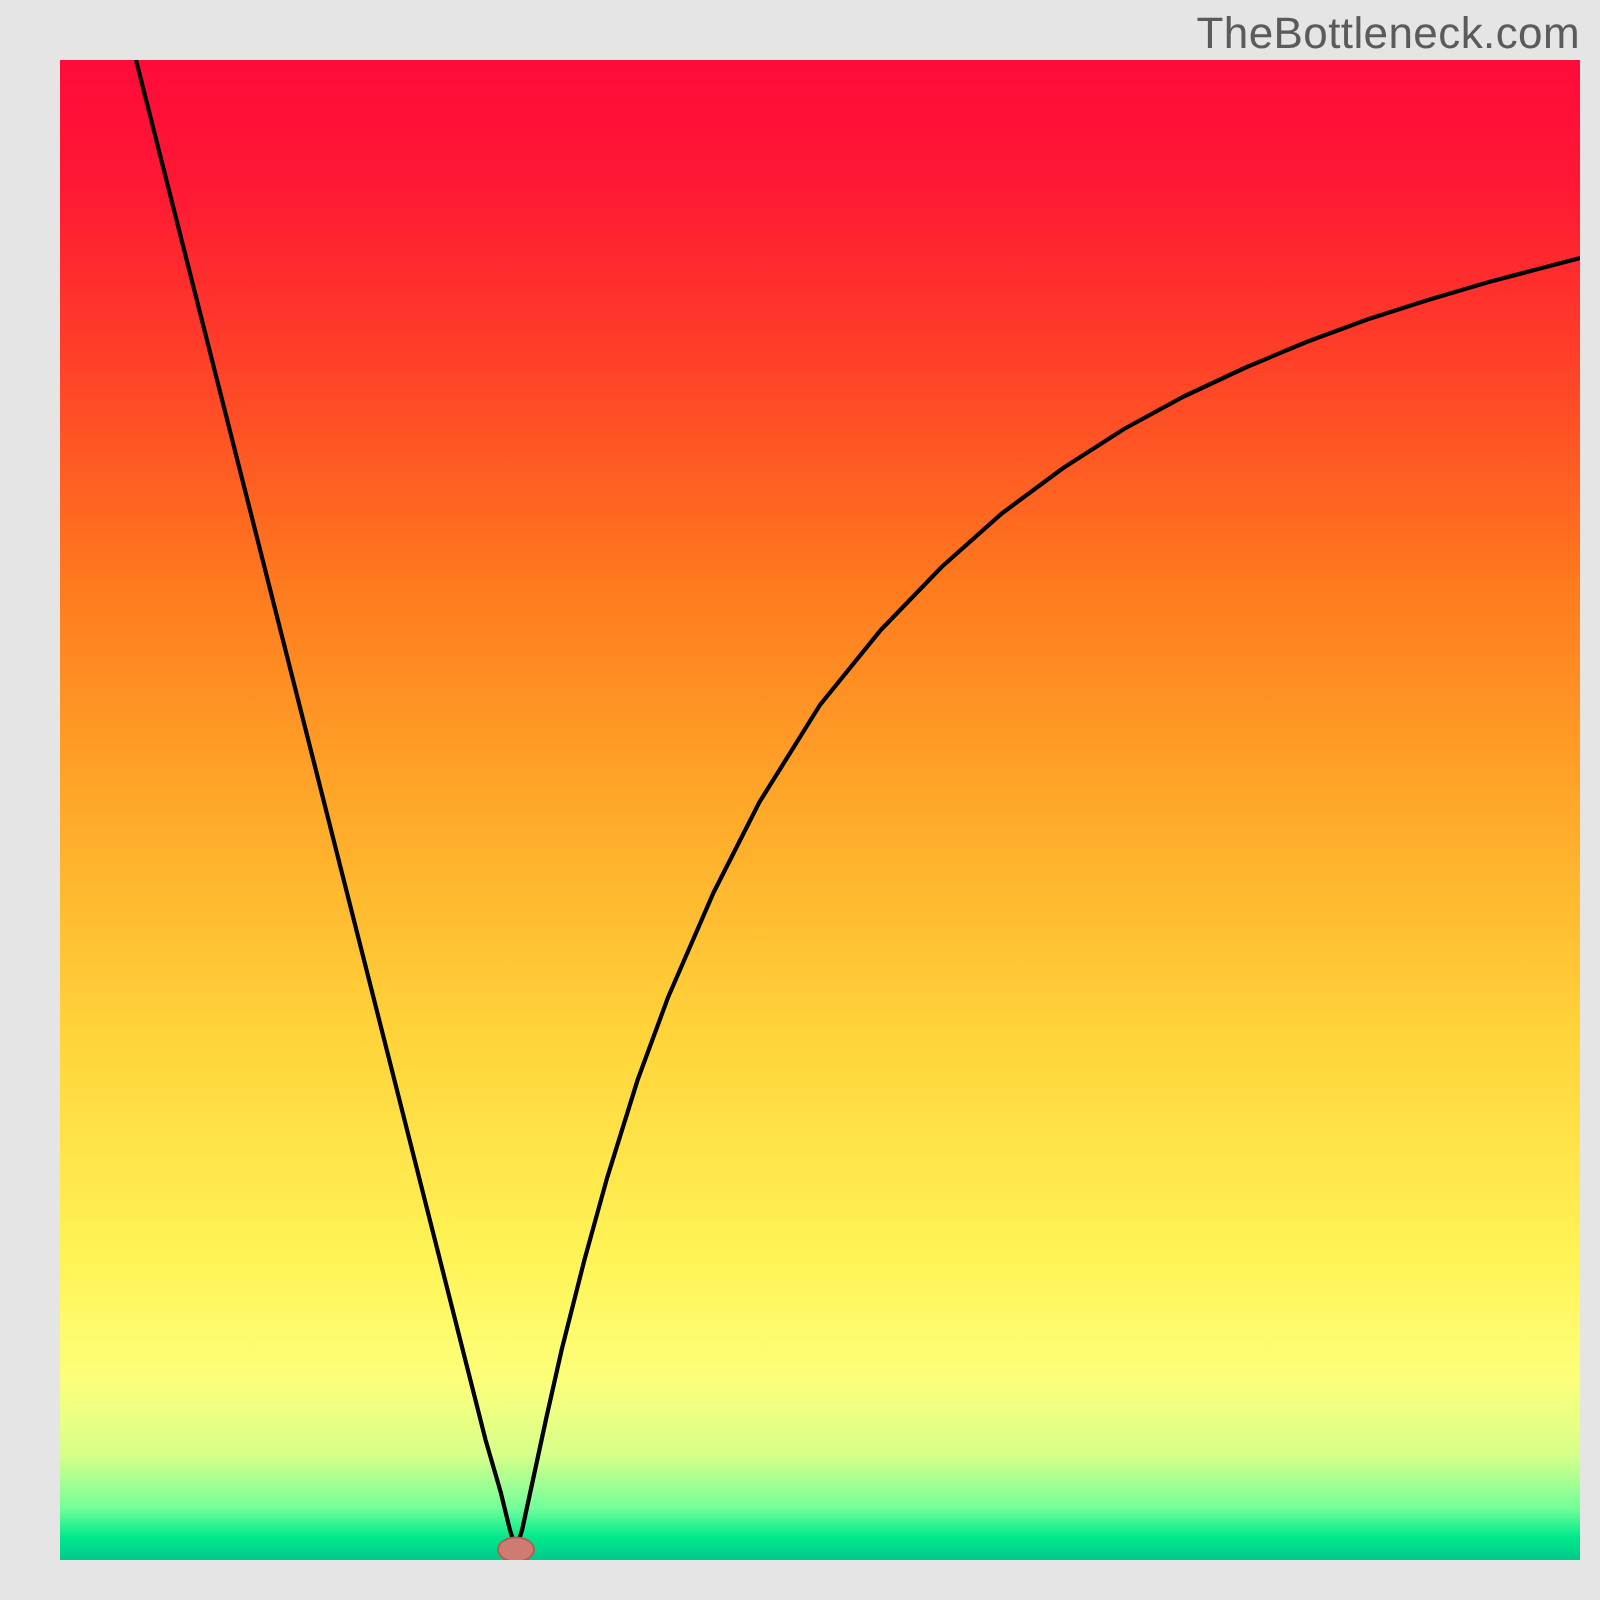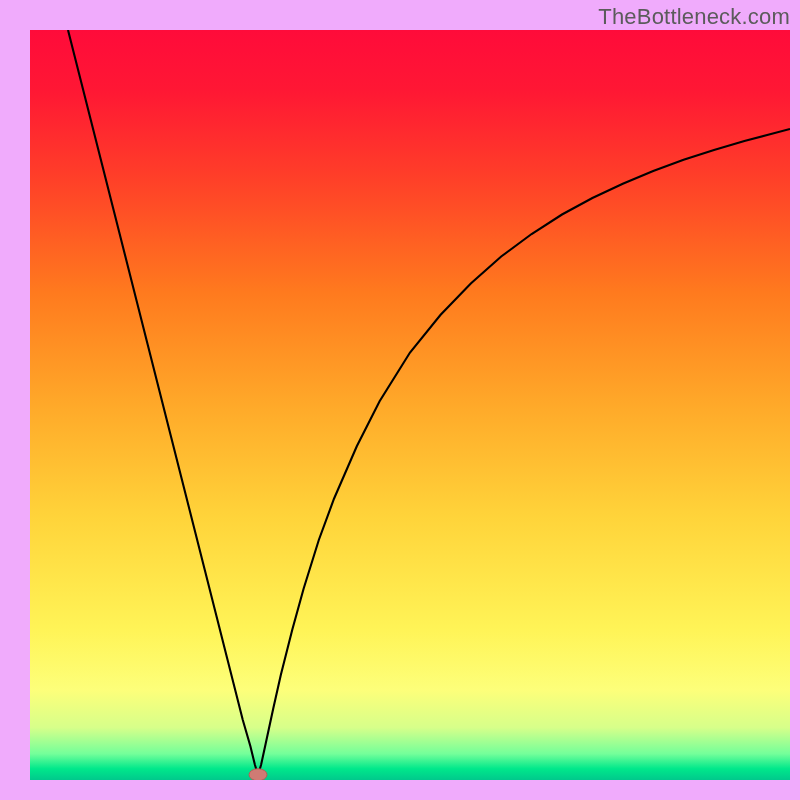--- a/index.html
+++ b/index.html
@@ -8,21 +8,21 @@
     width: 800px;
     height: 800px;
     background: #000;
     overflow: hidden;
     font-family: Arial, Helvetica, sans-serif;
   }
   .frame {
     position: relative;
     width: 800px;
     height: 800px;
-    background: #f0abfc;
+    background: #e5e5e5;
   }
   .watermark {
     position: absolute;
     top: 4px;
     right: 10px;
     color: #5b5b5b;
     font-size: 22px;
     font-weight: 400;
     letter-spacing: 0.2px;
     font-family: Arial, Helvetica, sans-serif;

